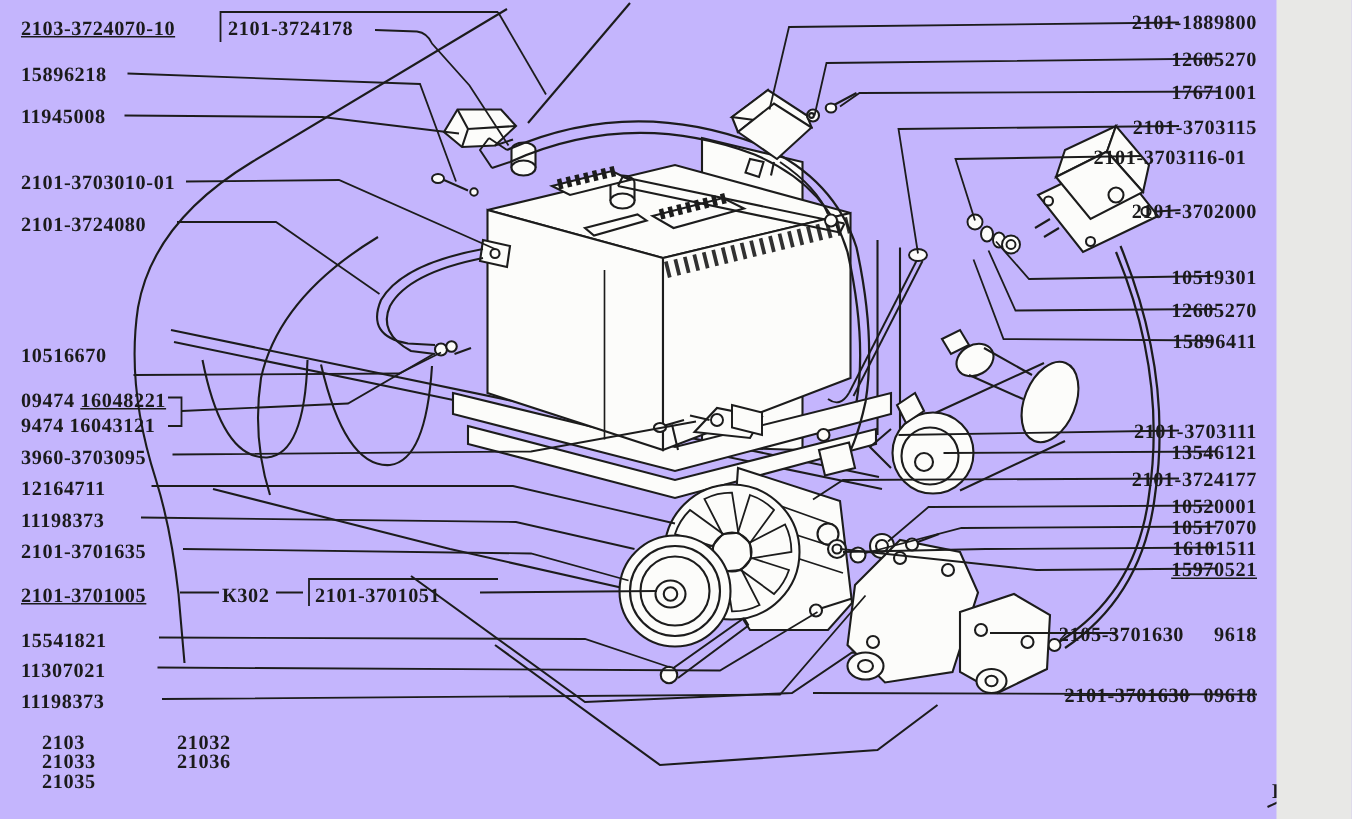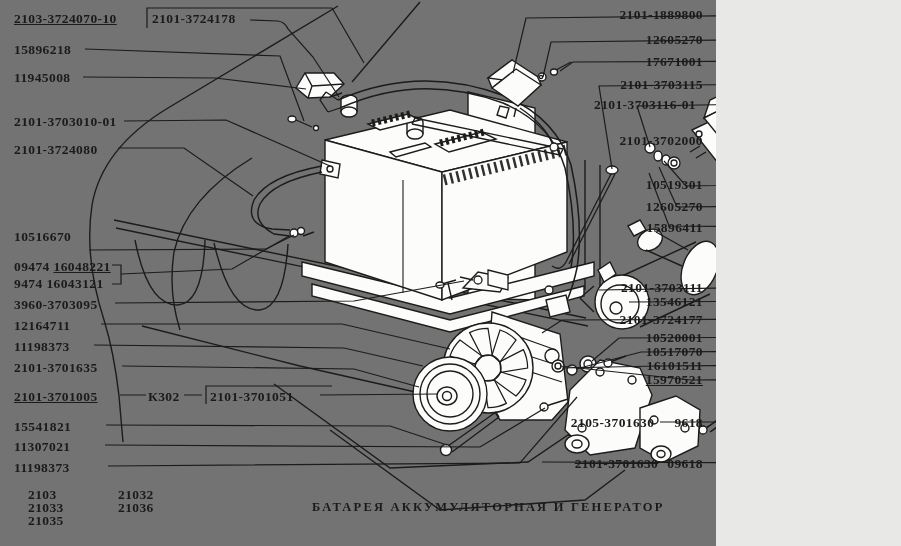--- a/index.html
+++ b/index.html
@@ -1,16 +1,16 @@
 <!DOCTYPE html>
 <html><head>
 <meta charset="utf-8">
 <style>
   html,body{margin:0;padding:0;background:#e8e8e6;}
-  #stage{position:relative;width:716px;height:546px;background:#737373;overflow:hidden;
+  #stage{position:relative;width:851px;height:546px;background:#c4b5fd;overflow:hidden;
          font-family:"Liberation Serif","DejaVu Serif",serif;}
   svg{position:absolute;left:0;top:0;}
   .lbl{position:absolute;font-weight:bold;font-size:13.5px;letter-spacing:.4px;
        color:#1b1b1b;white-space:nowrap;line-height:13px;}
   .r{text-align:right;}
   .u{text-decoration:underline;}
   .strike{text-decoration:line-through;}
   .pair{display:inline-block;text-align:center;}
   .gapL{margin-left:20px;}
   .gapS{margin-left:9px;}
@@ -305,16 +305,15 @@
 <div class="lbl r" style="right:13px;top:281px">2101-3703111</div>
 <div class="lbl r" style="right:13px;top:295px">13546121</div>
 <div class="lbl r" style="right:13px;top:313px">2101-3724177</div>
 <div class="lbl r" style="right:13px;top:331px">10520001</div>
 <div class="lbl r" style="right:13px;top:345px">10517070</div>
 <div class="lbl r" style="right:13px;top:359px">16101511</div>
 <div class="lbl r u" style="right:13px;top:373px">15970521</div>
 <div class="lbl r" style="right:13px;top:416px"><span>2105-3701630</span><span class="pair gapL">9618</span></div>
 <div class="lbl r" style="right:13px;top:457px"><span class="strike">2101-3701630</span><span class="pair gapS">09618</span></div>
 
-<div class="title" style="left:312px;top:500px">БАТАРЕЯ АККУМУЛЯТОРНАЯ И ГЕНЕРАТОР</div>
 <div class="code" style="left:848px;top:521px">К301</div>
 
 </div>
 
 </body></html>

